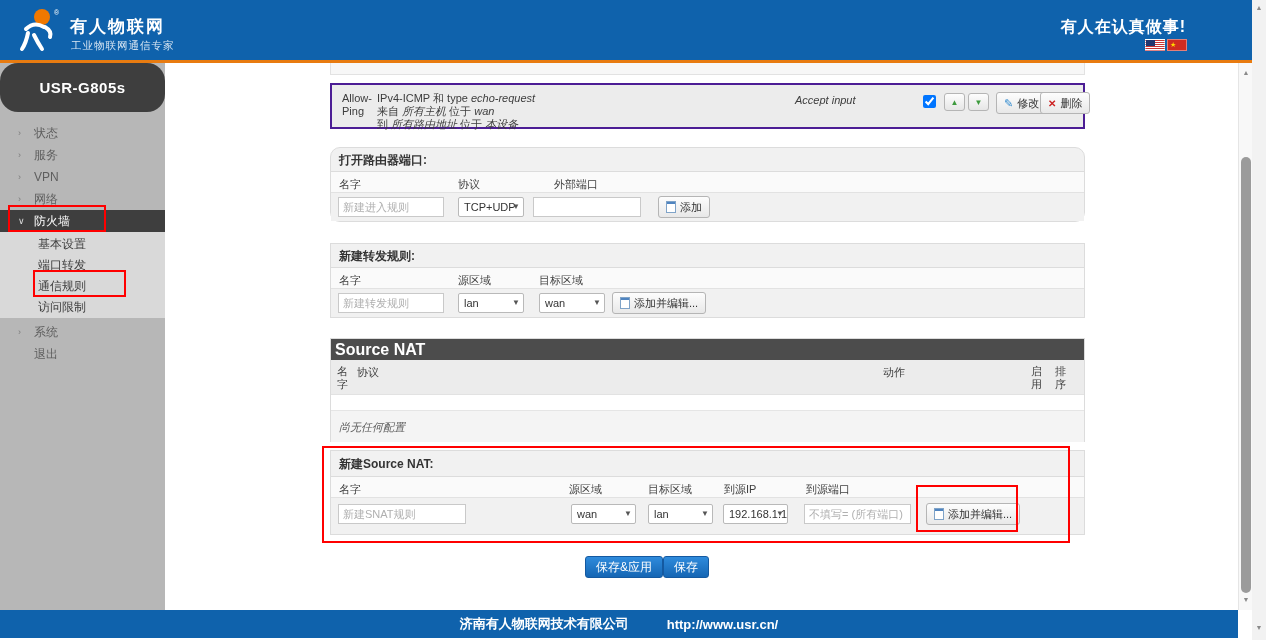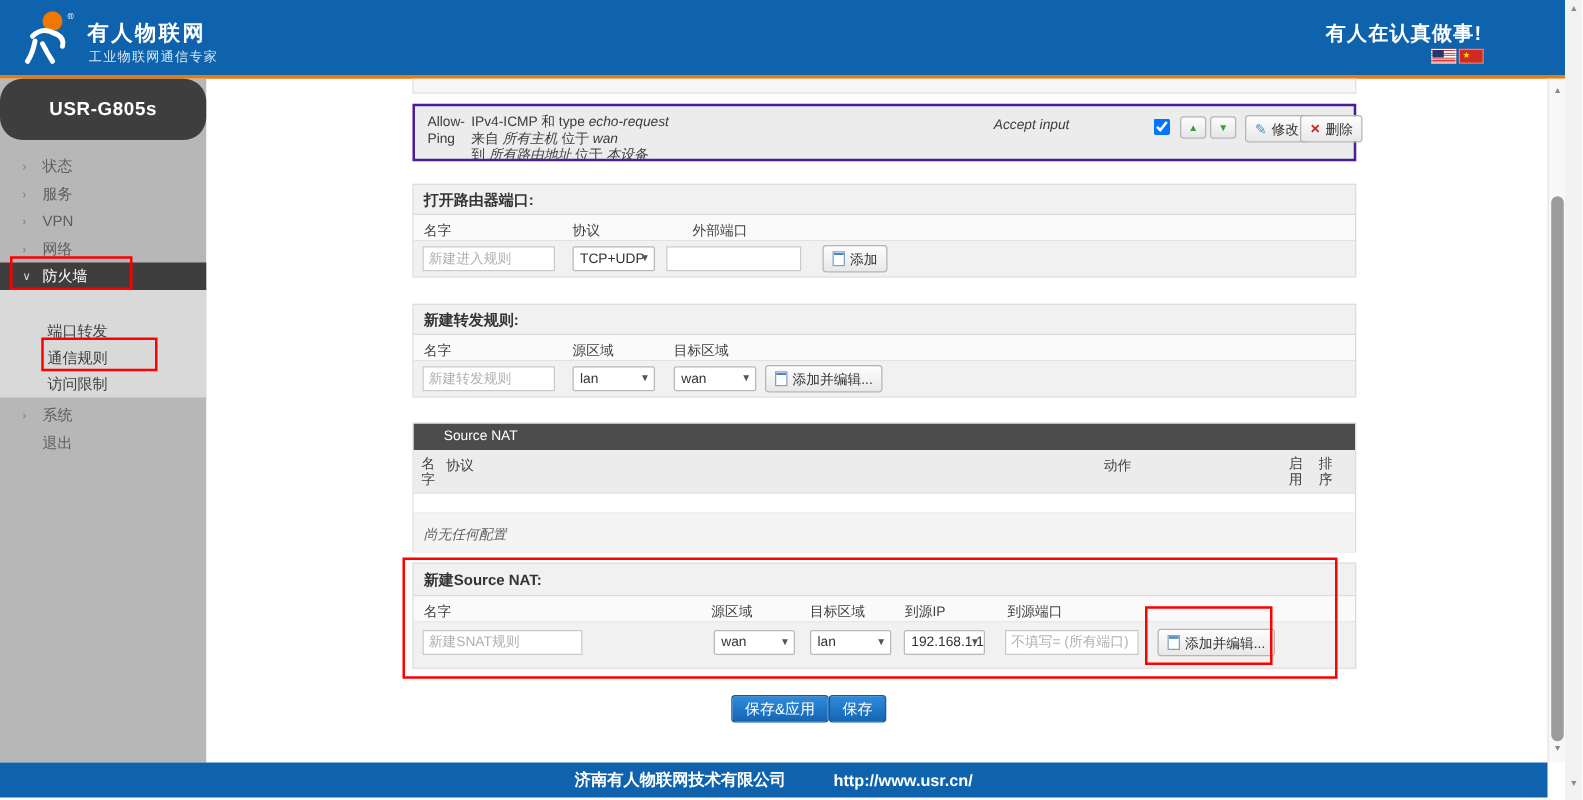--- a/index.html
+++ b/index.html
@@ -101,20 +101,23 @@
     <div class="side-item" style="top:125px;">
       <span class="chev">›</span>
       <span>网络</span>
     </div>
     <div class="side-item sel-dark" style="top:147px;">
       <span class="chev">∨</span>
       <span>防火墙</span>
     </div>
 
     <div class="submenu-block">
+      <div class="sub-item" style="top:2px;">
+        <span>基本设置</span>
+      </div>
       <div class="sub-item" style="top:23px;">
         <span>端口转发</span>
       </div>
       <div class="sub-item" style="top:65px;">
         <span>访问限制</span>
       </div>
       <div class="sub-item" style="top:44px;">
         <span>通信规则</span>
       </div>
     </div>
@@ -157,21 +160,21 @@
     <button class="btn" style="left:664px; top:7px;">
       <span class="glyph-edit">✎</span>
       <span>修改</span>
     </button>
     <button class="btn" style="left:708px; top:7px;">
       <span class="glyph-del">✕</span>
       <span>删除</span>
     </button>
   </div>
 
-  <div class="sect" style="top:147px; height:75px;">
+  <div class="sect" style="top:147px; height:75px;border-radius:10px;">
     <div class="sect-title">打开路由器端口:</div>
     <div class="hdr-row" style="height:21px;">
       <span class="hdr-lbl" style="left:8px;">名字</span>
       <span class="hdr-lbl" style="left:127px;">协议</span>
       <span class="hdr-lbl" style="left:223px;">外部端口</span>
     </div>
     <div class="ctl-row" style="height:28px;">
       <input class="tin" style="left: 7px; top: 4px; width: 106px;" placeholder="新建进入规则">
       <div class="sel" style="left:127px; top:4px; width:66px;">
         <span>TCP+UDP</span>
@@ -203,21 +206,21 @@
         <span class="sel-arrow">▼</span>
       </div>
       <button class="btn" style="left:281px; top:3px;">
         <span class="icon-page"></span>
         <span>添加并编辑...</span>
       </button>
     </div>
   </div>
 
   <div class="sect" style="top:338px; height:104px; background:#fff;">
-    <div style="height:21px; line-height:21px; background:#4c4c4c; color:#fff; font-size:11px; font-weight:normal; padding-left:24px;">Source NAT</div>
+    <div style="height:21px; line-height:21px; background:#4c4c4c; color:#fff; font-size:16px; font-weight:bold; padding-left:4px;">Source NAT</div>
     <div class="hdr-row" style="height:35px; background:#ececec;">
       <span class="hdr-lbl" style="left:6px; width:13px; line-height:13px;">名字</span>
       <span class="hdr-lbl" style="left:26px;">协议</span>
       <span class="hdr-lbl" style="left:552px;">动作</span>
       <span class="hdr-lbl" style="left:700px; width:13px; line-height:13px;">启用</span>
       <span class="hdr-lbl" style="left:724px; width:13px; line-height:13px;">排序</span>
     </div>
     <div style="height:16px; background:#fff; border-bottom:1px solid #e5e5e5;"></div>
     <div style="height:31px; background:#f4f4f4; font-size:11px; font-style:italic; color:#5c5c5c; padding:9px 0 0 8px;">尚无任何配置</div>
   </div>

